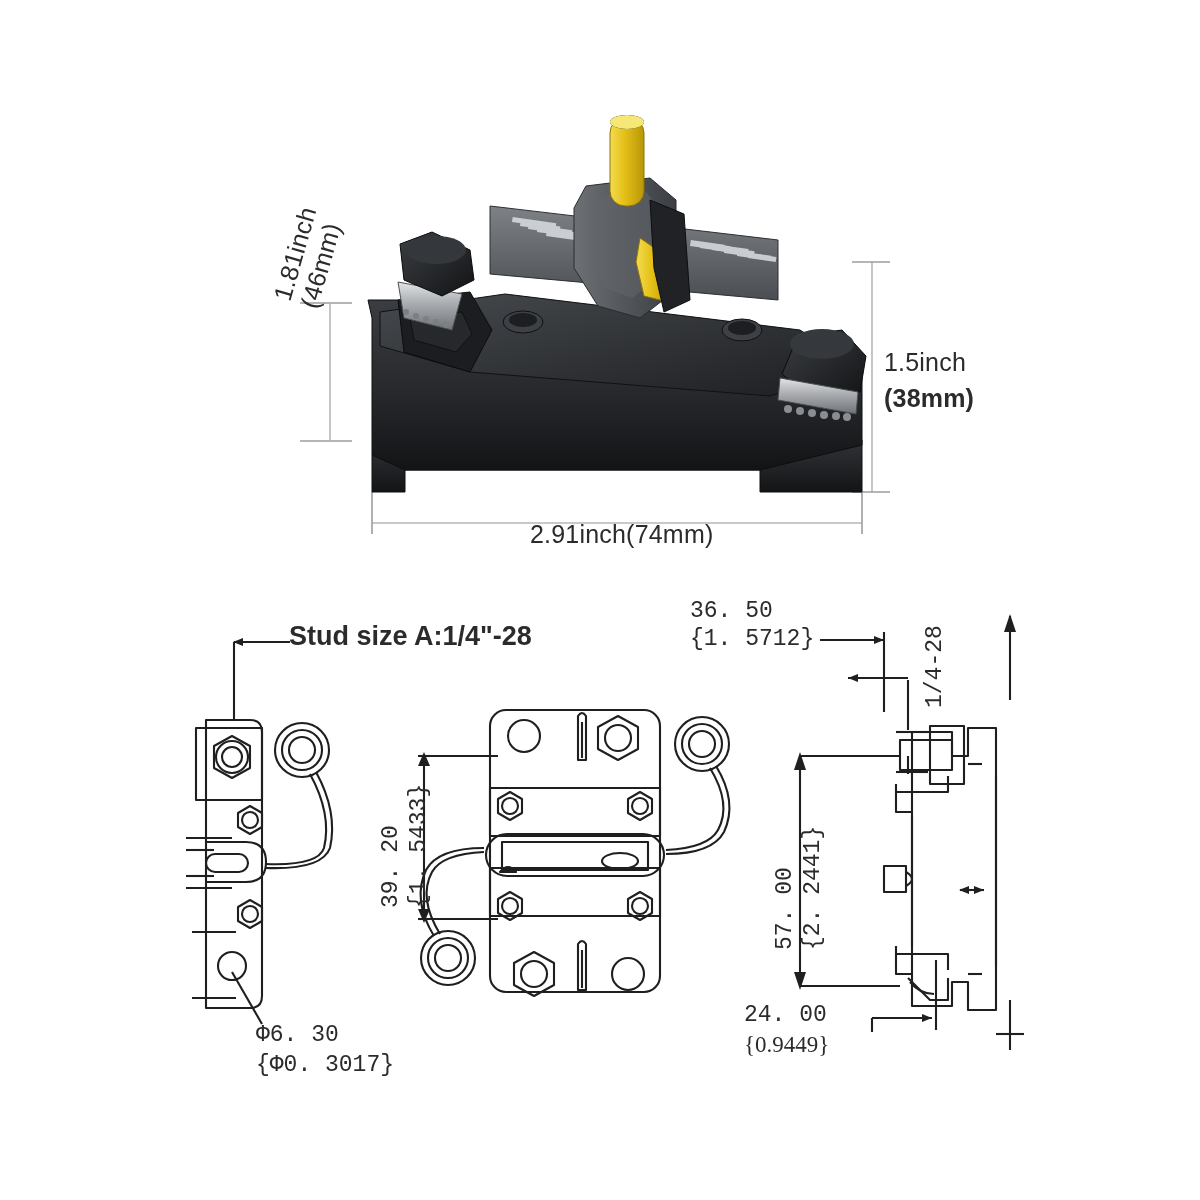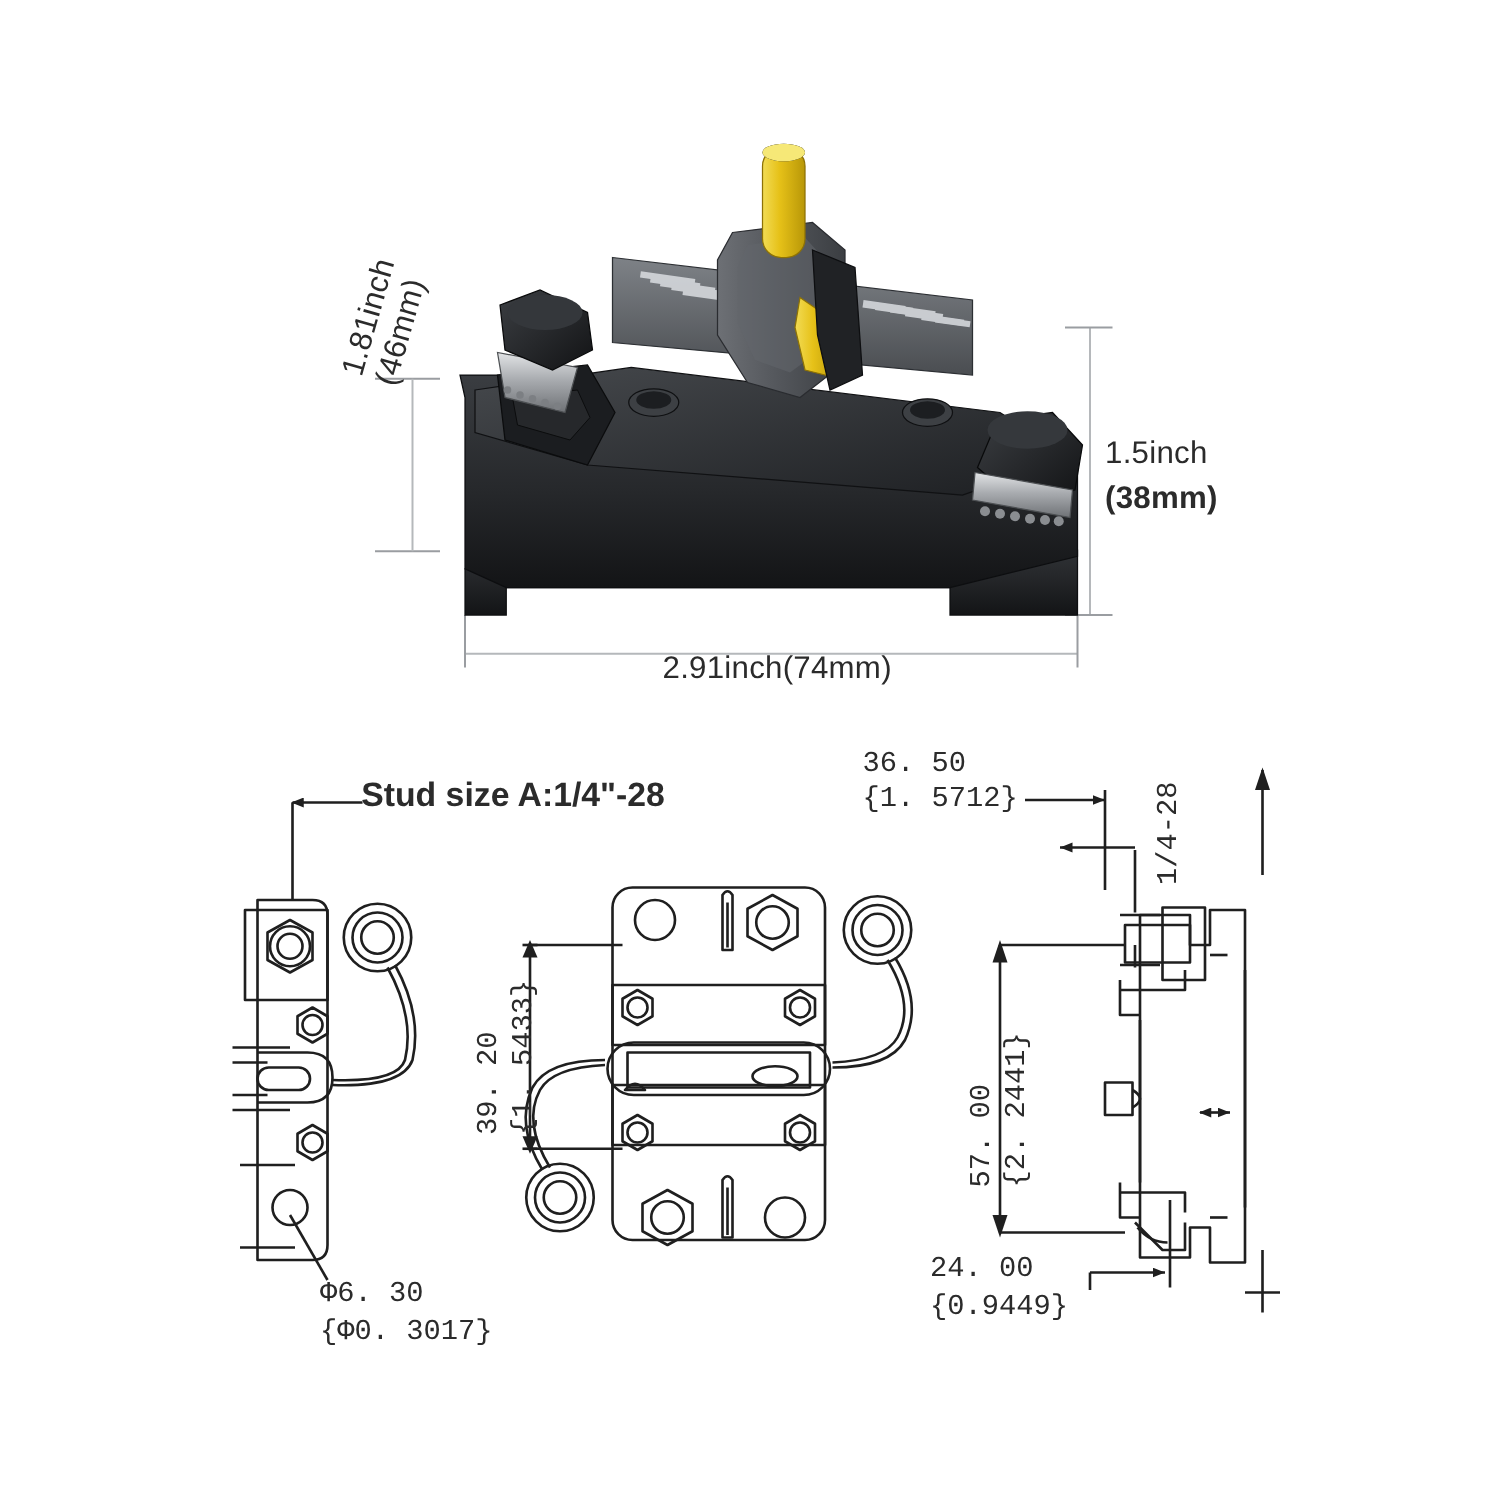--- a/index.html
+++ b/index.html
@@ -358,16 +358,16 @@
     <div class="abs monotext t-dim rot-w" style="left:378px;top:328px;transform:rotate(-90deg);">39. 20</div>
     <div class="abs monotext t-dim rot-w" style="left:406px;top:328px;transform:rotate(-90deg);">{1. 5433}</div>
 
     <div class="abs monotext t-dim rot-w" style="left:772px;top:370px;transform:rotate(-90deg);">57. 00</div>
     <div class="abs monotext t-dim rot-w" style="left:800px;top:370px;transform:rotate(-90deg);">{2. 2441}</div>
 
     <div class="abs monotext t-dim" style="left:256px;top:442px;">Φ6. 30</div>
     <div class="abs monotext t-dim" style="left:256px;top:472px;">{Φ0. 3017}</div>
 
     <div class="abs monotext t-dim" style="left:744px;top:422px;">24. 00</div>
-    <div class="abs monotext t-dim" style="left:744px;top:452px;">{0.9449}</div>
+    <div class="abs monotext t-dim" style="left:744px;top:452px;font-family:Liberation Serif, serif;">{0.9449}</div>
   </div>
 
 </div>
 
 </body></html>

